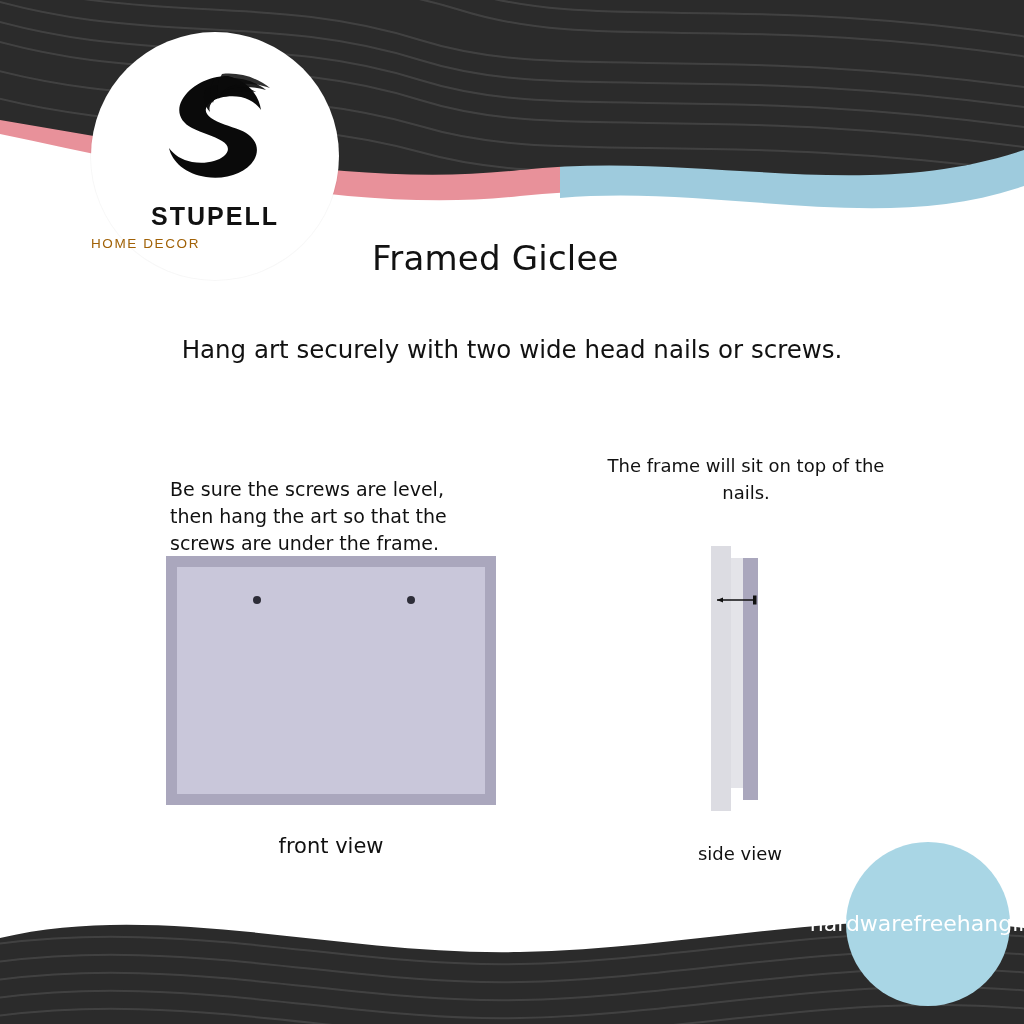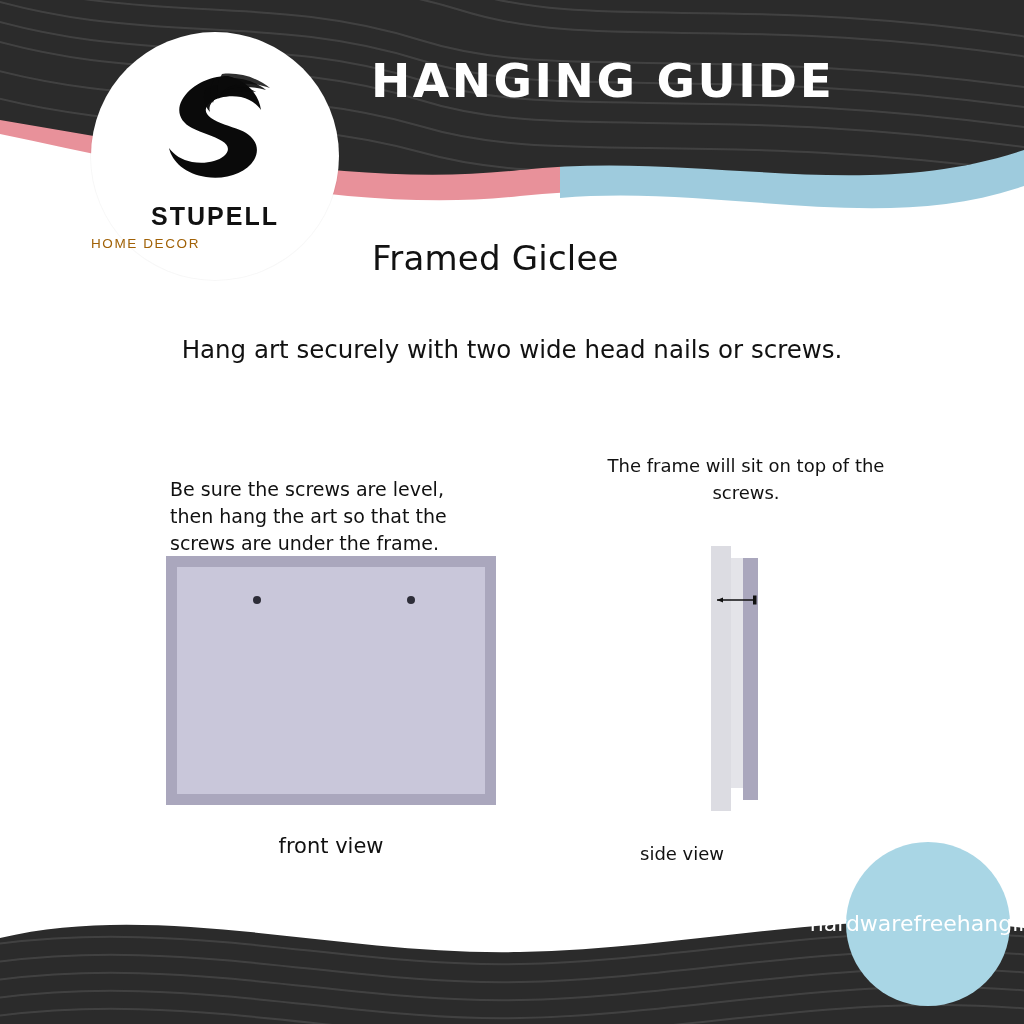--- a/index.html
+++ b/index.html
@@ -216,21 +216,21 @@
     left: 15px;
     top: 44px;
     width: 44px;
     height: 10px;
   }
   .label-side {
     position: absolute;
     left: 640px;
     top: 843px;
     width: 200px;
-    text-align: left;
+    text-align: center;
     font-family: "DejaVu Sans", sans-serif;
     font-size: 18px;
     color: #111111;
   }
 
   
   .badge {
     position: absolute;
     right: 14px;
     bottom: 18px;
@@ -277,21 +277,20 @@
           <path d="M-40,30 C140,90 260,50 420,100 C560,144 700,100 1060,152"></path>
           <path d="M-40,-60 C160,0 300,-40 460,10 C600,54 740,10 1060,62"></path>
           <path d="M-40,-80 C160,-20 300,-60 460,-10 C600,34 740,-10 1060,42"></path>
           <path d="M-40,60 C140,116 260,80 420,126 C560,168 700,126 1060,176"></path>
           <path d="M-40,88 C140,142 260,108 420,152 C560,192 700,152 1060,200"></path>
         </g>
       </g>
     </svg>
   </div>
 
-  <div class="hdr-title">HANGING GUIDE</div>
 
   <div class="logo-circle">
     <div class="logo-mark">
       <svg width="118" height="116" viewBox="0 0 118 116" xmlns="http://www.w3.org/2000/svg">
         <g fill="#0a0a0a">
           <path d="M72,6 C52,6 34,16 26,30 C20,41 24,52 36,58 C46,63 58,66 66,71 C73,75 74,81 68,86 C61,92 48,94 36,92 C26,90 18,85 13,78 C16,92 30,104 50,107 C70,110 90,103 98,90 C105,78 99,66 84,60 C74,56 62,53 55,48 C48,43 48,37 55,32 C62,27 74,25 85,27 C94,29 101,34 105,40 C103,24 90,10 72,6 Z"></path>
           <path d="M50,18 C66,12 86,14 100,22 C88,20 74,21 64,26 C56,30 52,36 54,42 C48,36 46,26 50,18 Z" opacity="0.95"></path>
           <path d="M58,10 C76,5 96,9 110,20 C96,16 80,16 68,21 C62,24 58,28 57,33 C53,26 54,16 58,10 Z" opacity="0.9"></path>
           <path d="M66,4 C84,2 102,8 114,18 C100,13 84,12 73,17 C67,20 64,24 63,29 C60,21 62,10 66,4 Z" opacity="0.85"></path>
         </g>
@@ -300,21 +299,21 @@
     <div class="logo-name">STUPELL</div>
     <div class="logo-sub">HOME DECOR</div>
   </div>
 
   <div class="product-type">Framed Giclee</div>
 
   <div class="instruction">Hang art securely with two wide head nails or screws.</div>
 
   <div class="cap-left">Be sure the screws are level, then hang the art so that the screws are under the frame.</div>
 
-  <div class="cap-right">The frame will sit on top of the screws.</div>
+  <div class="cap-right">The frame will sit on top of the nails.</div>
 
   <div class="front-fig">
     <div class="front-inner">
       <span class="screw s1"></span>
       <span class="screw s2"></span>
     </div>
   </div>
   <div class="label-front">front view</div>
 
   <div class="side-fig">

